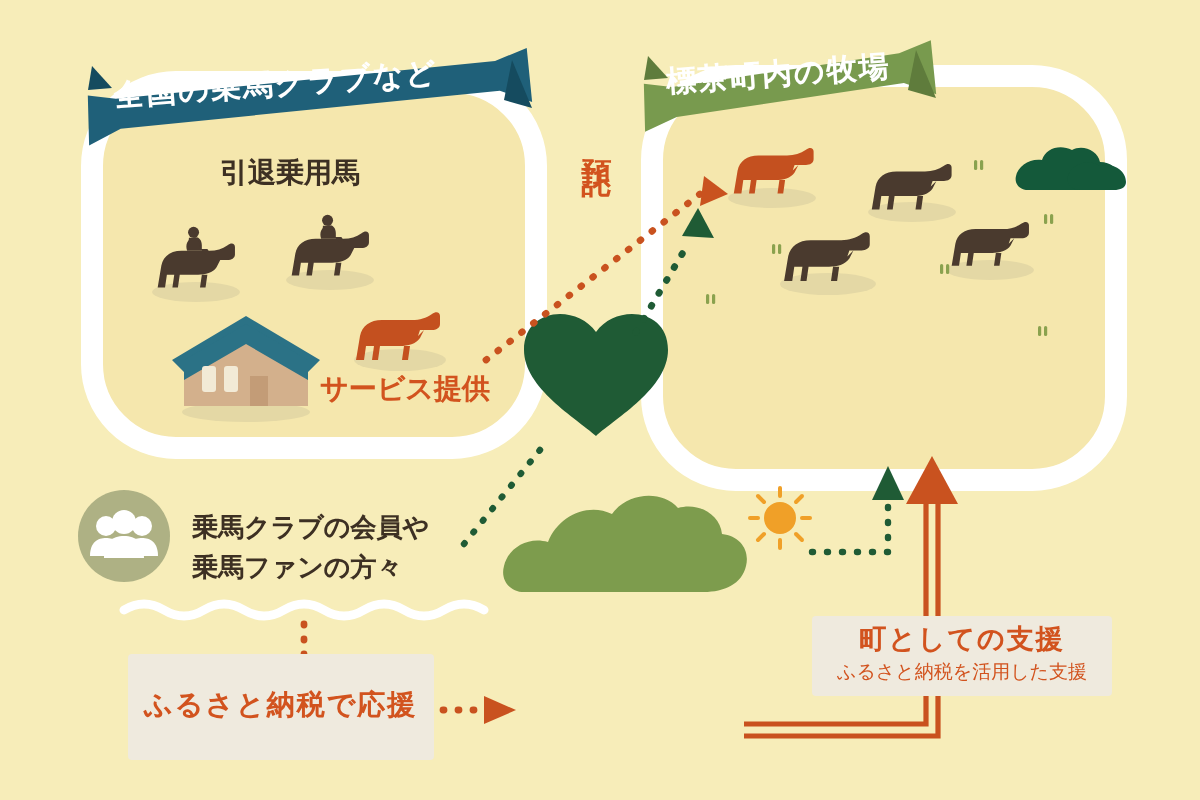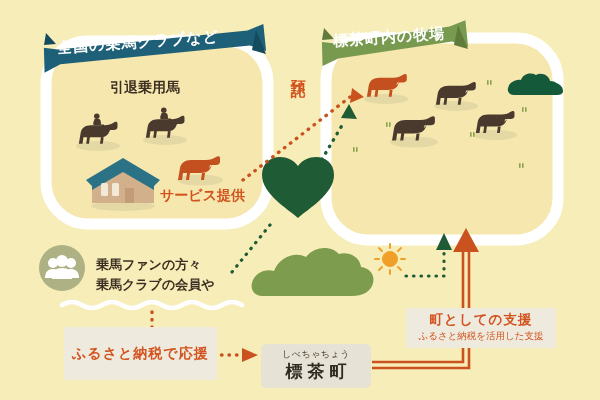--- a/index.html
+++ b/index.html
@@ -292,29 +292,25 @@
     <div>育成やホーストレッキングなどの</div>
     <div>サービス提供</div>
   </div>
 
   <div class="hill-text">
     <div>標茶町でホース</div>
     <div>トレッキング等を楽しむ</div>
   </div>
 
   <div class="lbl fans-text">
+    <div>乗馬クラブの会員や</div>
     <div>乗馬ファンの方々</div>
-    <div>乗馬クラブの会員や</div>
   </div>
 
   <div class="lbl furusato-chip">ふるさと納税で応援</div>
 
-  <div class="town-box">
-    <div class="town-kana">しべちゃちょう</div>
-    <div class="town-name">標茶町</div>
-  </div>
 
   <div class="support-chip">
     <div class="support-main">町としての支援</div>
     <div class="support-sub">ふるさと納税を活用した支援</div>
   </div>
 
 </div>
 
 </body></html>

